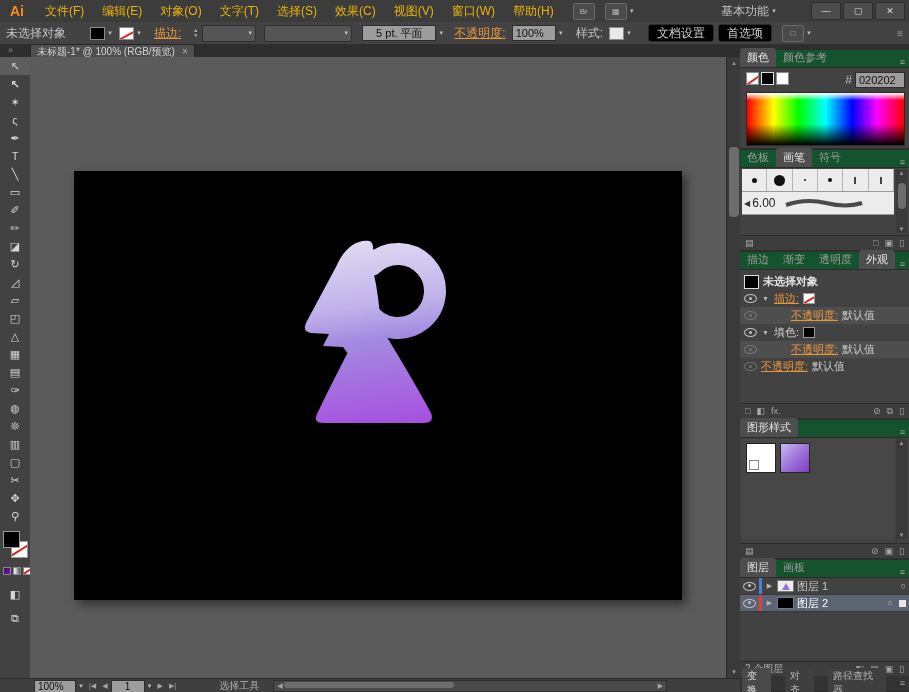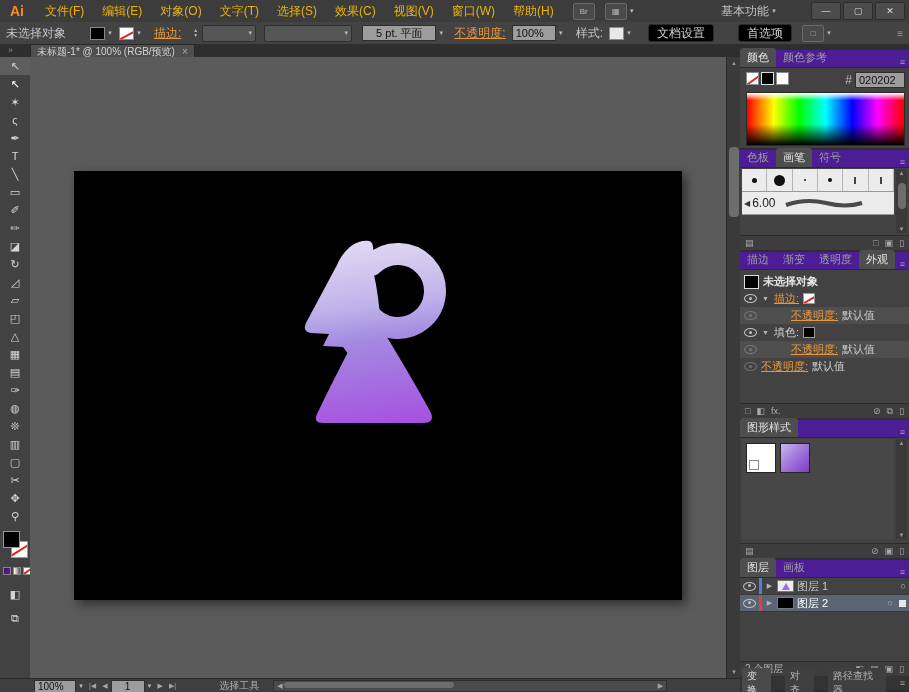--- a/index.html
+++ b/index.html
@@ -57,21 +57,21 @@
   .artboard{position:absolute;left:44px;top:114px;width:608px;height:429px;background:#000;box-shadow:4px 4px 10px rgba(0,0,0,.5);}
   .logo-text{position:absolute;left:0;top:272px;width:608px;text-align:center;font-size:50px;font-weight:700;letter-spacing:2px;
              color:#9a63d6;background:linear-gradient(90deg,#7f84d2 0%,#8f6cd6 40%,#a958d8 70%,#b04cd4 100%);
              -webkit-background-clip:text;background-clip:text;-webkit-text-fill-color:transparent;}
   .vscroll{left:726px;top:57px;width:14px;height:621px;background:#3a3a3a;border-left:1px solid #2a2a2a;}
   .sb-arrow{width:14px;height:12px;display:flex;align-items:center;justify-content:center;font-size:6px;color:#9a9a9a;}
   .vthumb{position:absolute;left:2px;top:90px;width:10px;height:70px;background:#6d6d6d;border-radius:4px;}
   
   .rcol{left:740px;top:50px;width:169px;height:642px;background:#2e2e2e;}
   .panel{position:absolute;left:0;width:169px;background:#424242;}
-  .ptabs{height:17px;background:#4c1d95;display:flex;align-items:flex-end;border-bottom:1px solid #2b2b2b;}
+  .ptabs{height:17px;background:#14532d;display:flex;align-items:flex-end;border-bottom:1px solid #2b2b2b;}
   .ptab{padding:2px 7px;font-size:11px;color:#9d9d9d;}
   .ptab.active{background:#4e4e4e;color:#e3e3e3;border-radius:3px 3px 0 0;}
   .pmenu{margin-left:auto;margin-right:4px;color:#aaa;font-size:9px;}
   .spectrum{position:absolute;left:6px;top:42px;width:157px;height:52px;border:1px solid #2b2b2b;
     background:linear-gradient(to bottom,rgba(255,255,255,1) 0%,rgba(255,255,255,0) 14%,rgba(0,0,0,0) 60%,rgba(0,0,0,1) 100%),
                linear-gradient(to right,#f00 0%,#ff0 17%,#0f0 33%,#0ff 50%,#00f 67%,#f0f 83%,#f00 100%);}
   .cp-swatch{width:13px;height:13px;border:1px solid #8a8a8a;box-sizing:border-box;}
   .brush-cells{display:flex;background:#ececec;border-bottom:1px solid #999;height:22px;}
   .bcell{flex:1;border-right:1px solid #b5b5b5;display:flex;align-items:center;justify-content:center;}
   .dot{background:#111;border-radius:50%;}
@@ -169,21 +169,21 @@
     </div>
     <div class="field" style="width:66px;margin-left:10px;justify-content:center">5 pt. 平面</div>
     <span class="dd">▾</span>
     <span class="cb-label link-orange" style="margin-left:8px">不透明度:</span>
     <div class="field" style="width:36px">100%</div>
     <span class="dd">▾</span>
     <span class="cb-label" style="margin-left:10px">样式:</span>
     <div class="swatch" style="background:#e8e8e8"></div>
     <span class="dd">▾</span>
     <div class="btn" style="margin-left:14px">文档设置</div>
-    <div class="btn" style="margin-left:24px">首选项</div>
+    <div class="btn" style="margin-left:4px">首选项</div>
     <div class="mb-icon" style="margin-left:10px">□</div>
     <span class="dd">▾</span>
     <span style="margin-left:auto;margin-right:6px;color:#9a9a9a;font-size:10px">≡</span>
   </div>
 
   <div class="abs tabbar">
     <span style="position:absolute;left:8px;top:1px;color:#8a8a8a;font-size:9px">»</span>
     <div class="doc-tab">
       <span>未标题-1* @ 100% (RGB/预览)</span>
       <span style="margin-left:7px;color:#aaa">×</span>

